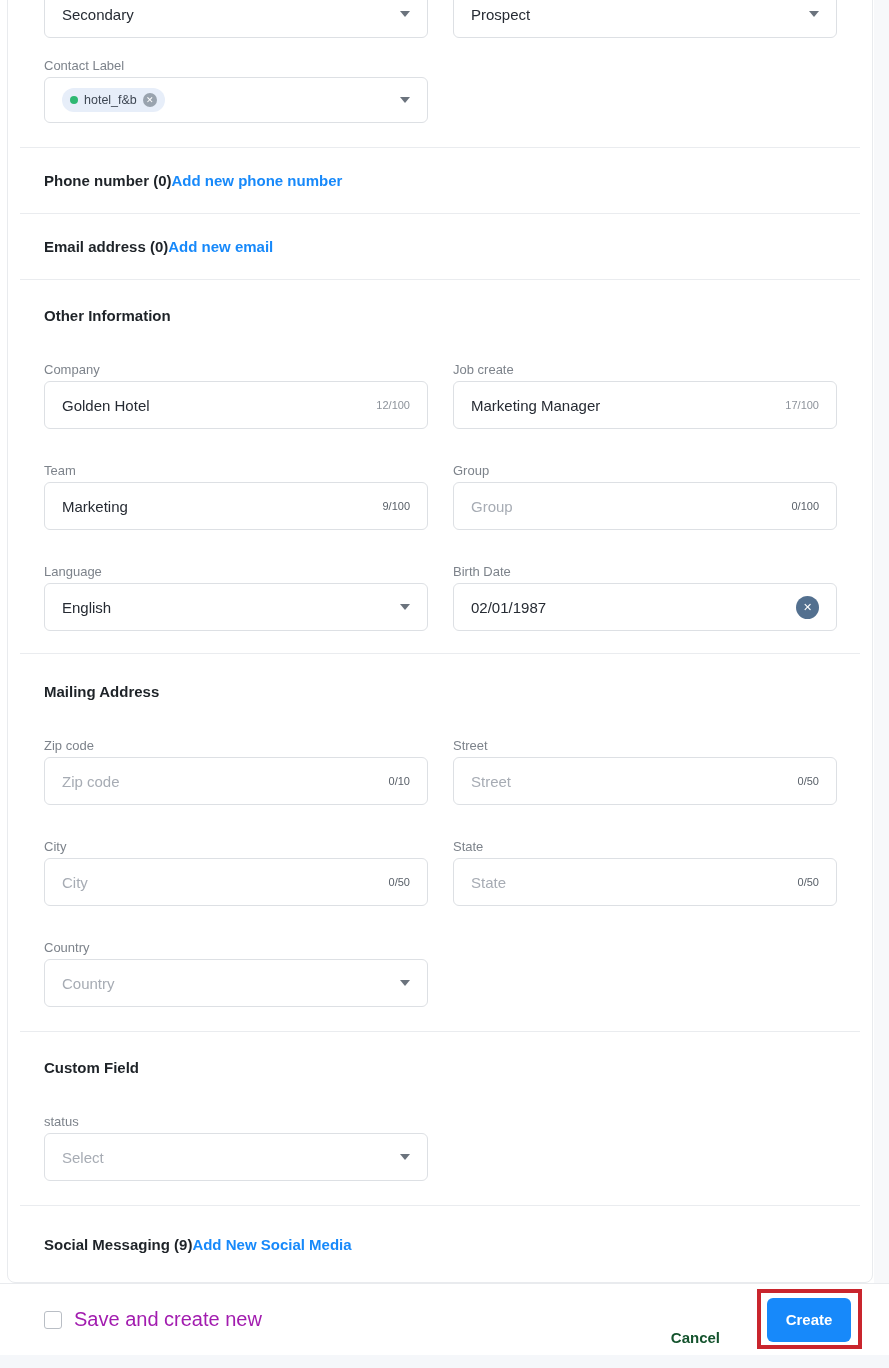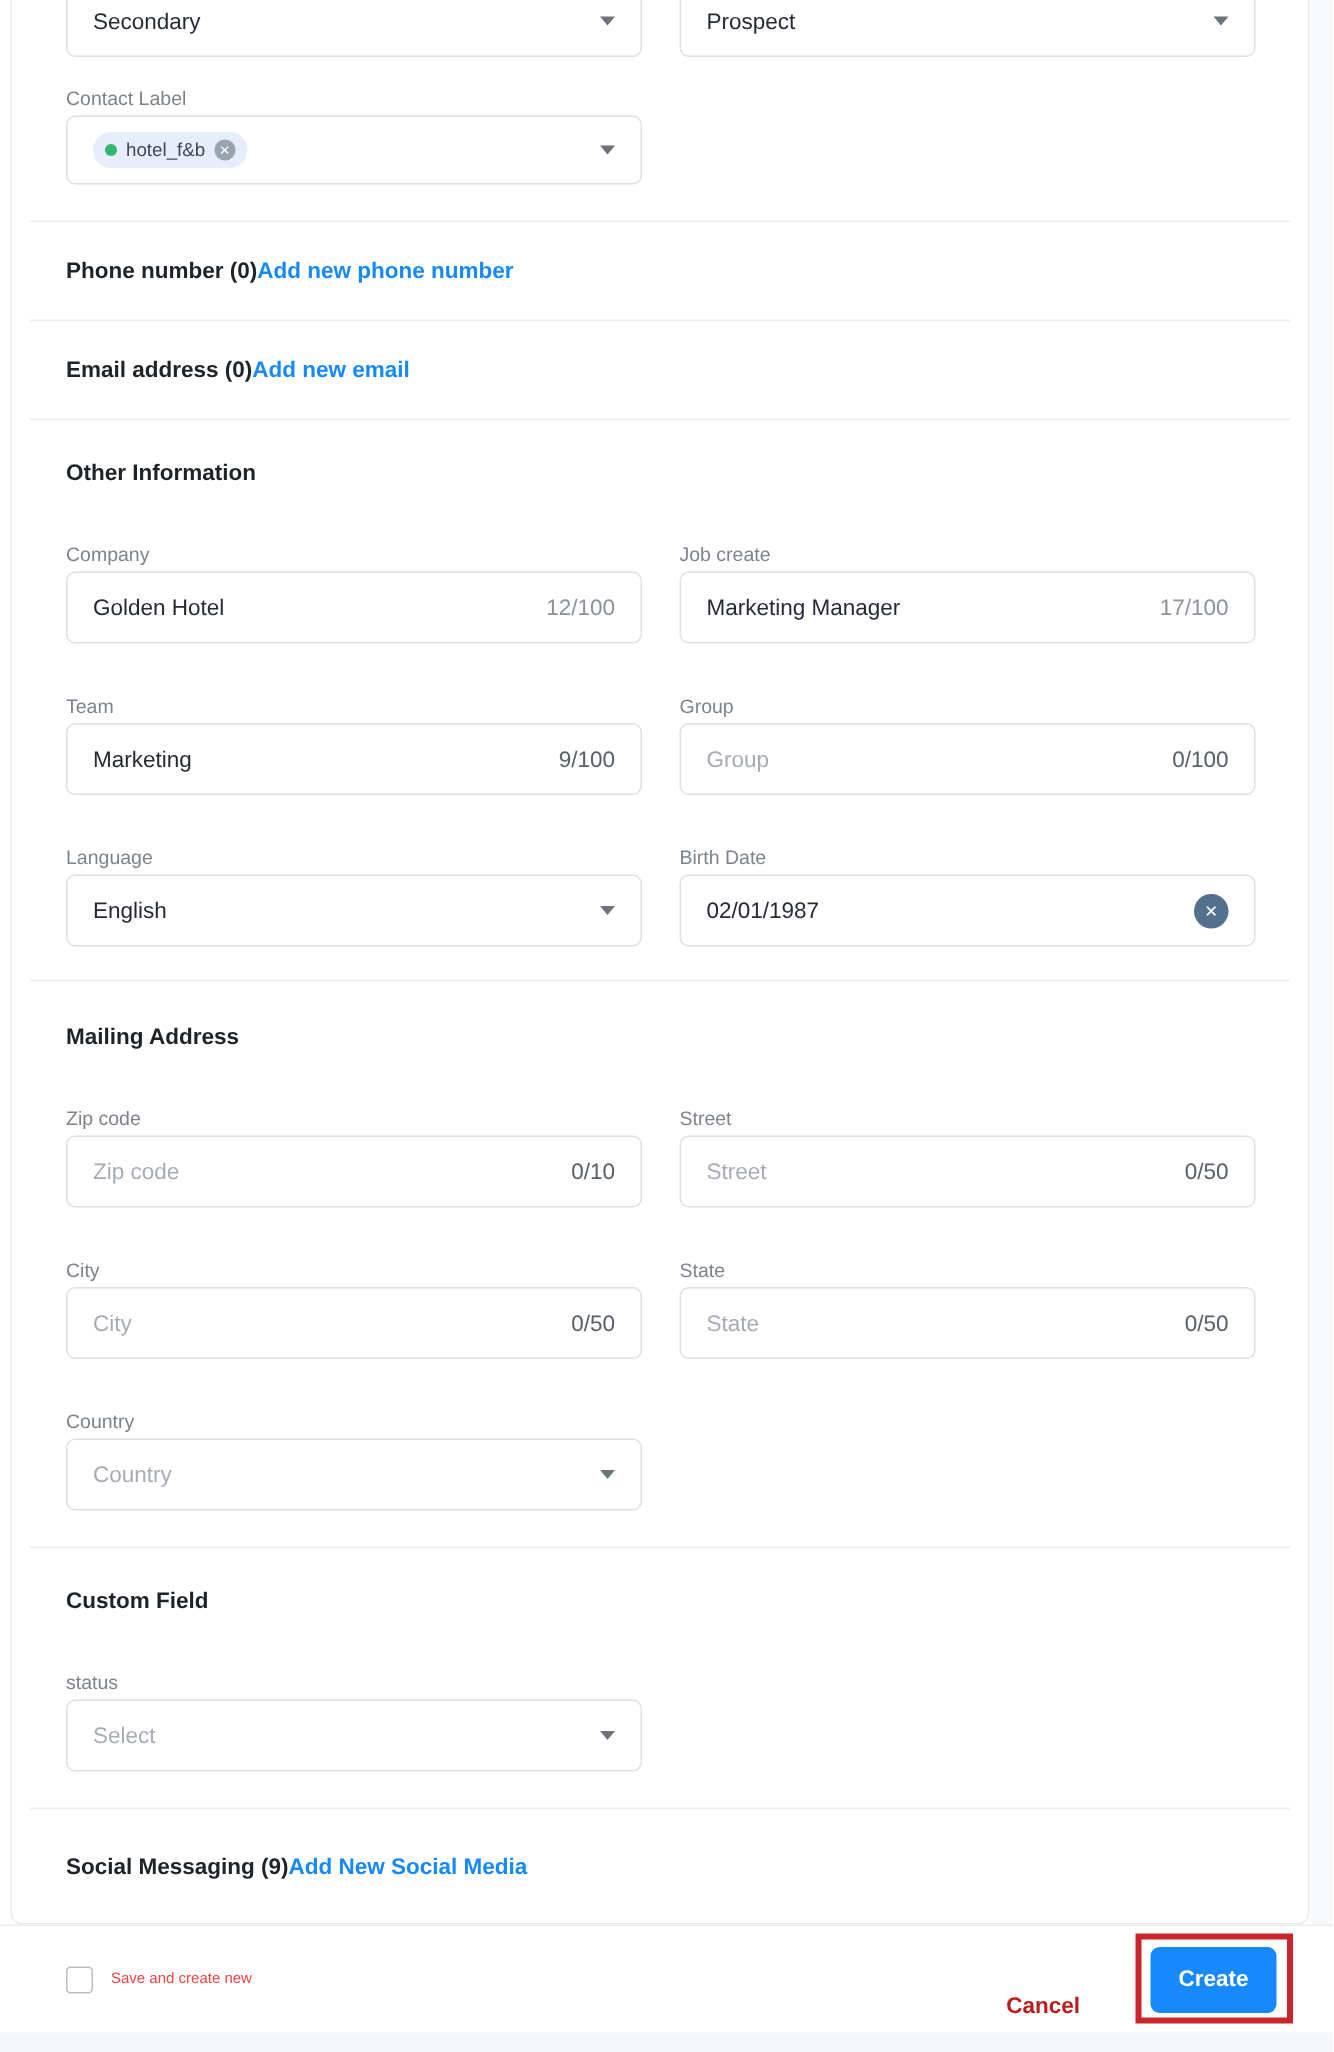--- a/index.html
+++ b/index.html
@@ -19,21 +19,21 @@
 
   .field-label { font-size:13px; color:#7d838b; line-height:15px; margin-bottom:4px; }
   .box {
     height:48px; border:1px solid #dde0e4; border-radius:6px; background:#fff;
     display:flex; align-items:center; padding:0 17px; font-size:15px;
   }
   .box input {
     border:none; outline:none; flex:1; min-width:0; font:inherit; color:#262b33; background:transparent;
   }
   .box input::placeholder { color:#a7acb4; }
-  .counter { font-size:15px; color:#8d939b; margin-left:16px; white-space:nowrap; }
+  .counter { font-size:11px; color:#8d939b; margin-left:16px; white-space:nowrap; }
   .counter-dark { color:#596069; }
 
   .selectbox { justify-content:space-between; cursor:pointer; }
   .selectbox .sel-text { color:#262b33; }
   .selectbox .sel-placeholder { color:#a7acb4; }
   .caret { width:0; height:0; border-left:5px solid transparent; border-right:5px solid transparent;
     border-top:6px solid #6b737d; margin-left:10px; flex:0 0 auto; }
 
   .row-selects { margin-top:-10px; }
   .contact-group { margin-top:20px; width:384px; }
@@ -65,23 +65,23 @@
     width:23px; height:23px; border-radius:50%; background:#53708f; color:#ffffff;
     display:flex; align-items:center; justify-content:center; font-size:11px; font-weight:bold;
     cursor:pointer; flex:0 0 auto;
   }
 
   .footer {
     position:absolute; left:0; top:1283px; width:889px; height:72px; background:#ffffff;
     border-top:1px solid #e9ebee; display:flex; align-items:center; padding:0 38px 0 44px;
   }
   .checkbox { width:18px; height:18px; border:1.5px solid #b9bec5; border-radius:3px; background:#fff; cursor:pointer; }
-  .checkbox-label { font-size:10px; color:#ef4444; margin-left:12px; }
+  .checkbox-label { font-size:20px; color:#a21caf; margin-left:12px; }
   .footer-spacer { flex:1; }
-  .cancel-btn { font-size:15px; font-weight:600; color:#b91c1c; cursor:pointer; margin-right:47px; background:none; border:none; font-family:inherit;margin-top:36px; }
+  .cancel-btn { font-size:15px; font-weight:600; color:#14532d; cursor:pointer; margin-right:47px; background:none; border:none; font-family:inherit;margin-top:36px; }
   .create-btn {
     width:84px; height:44px; background:#1789fa; color:#ffffff; border:none; border-radius:6px;
     font-size:15px; font-weight:bold; font-family:inherit; cursor:pointer;text-align:center;
   }
   .annotation-rect {
     position:absolute; left:757px; top:1289px; width:105px; height:60px;
     border:4px solid #c9252d; pointer-events:none;
   }
 </style>
 </head>

